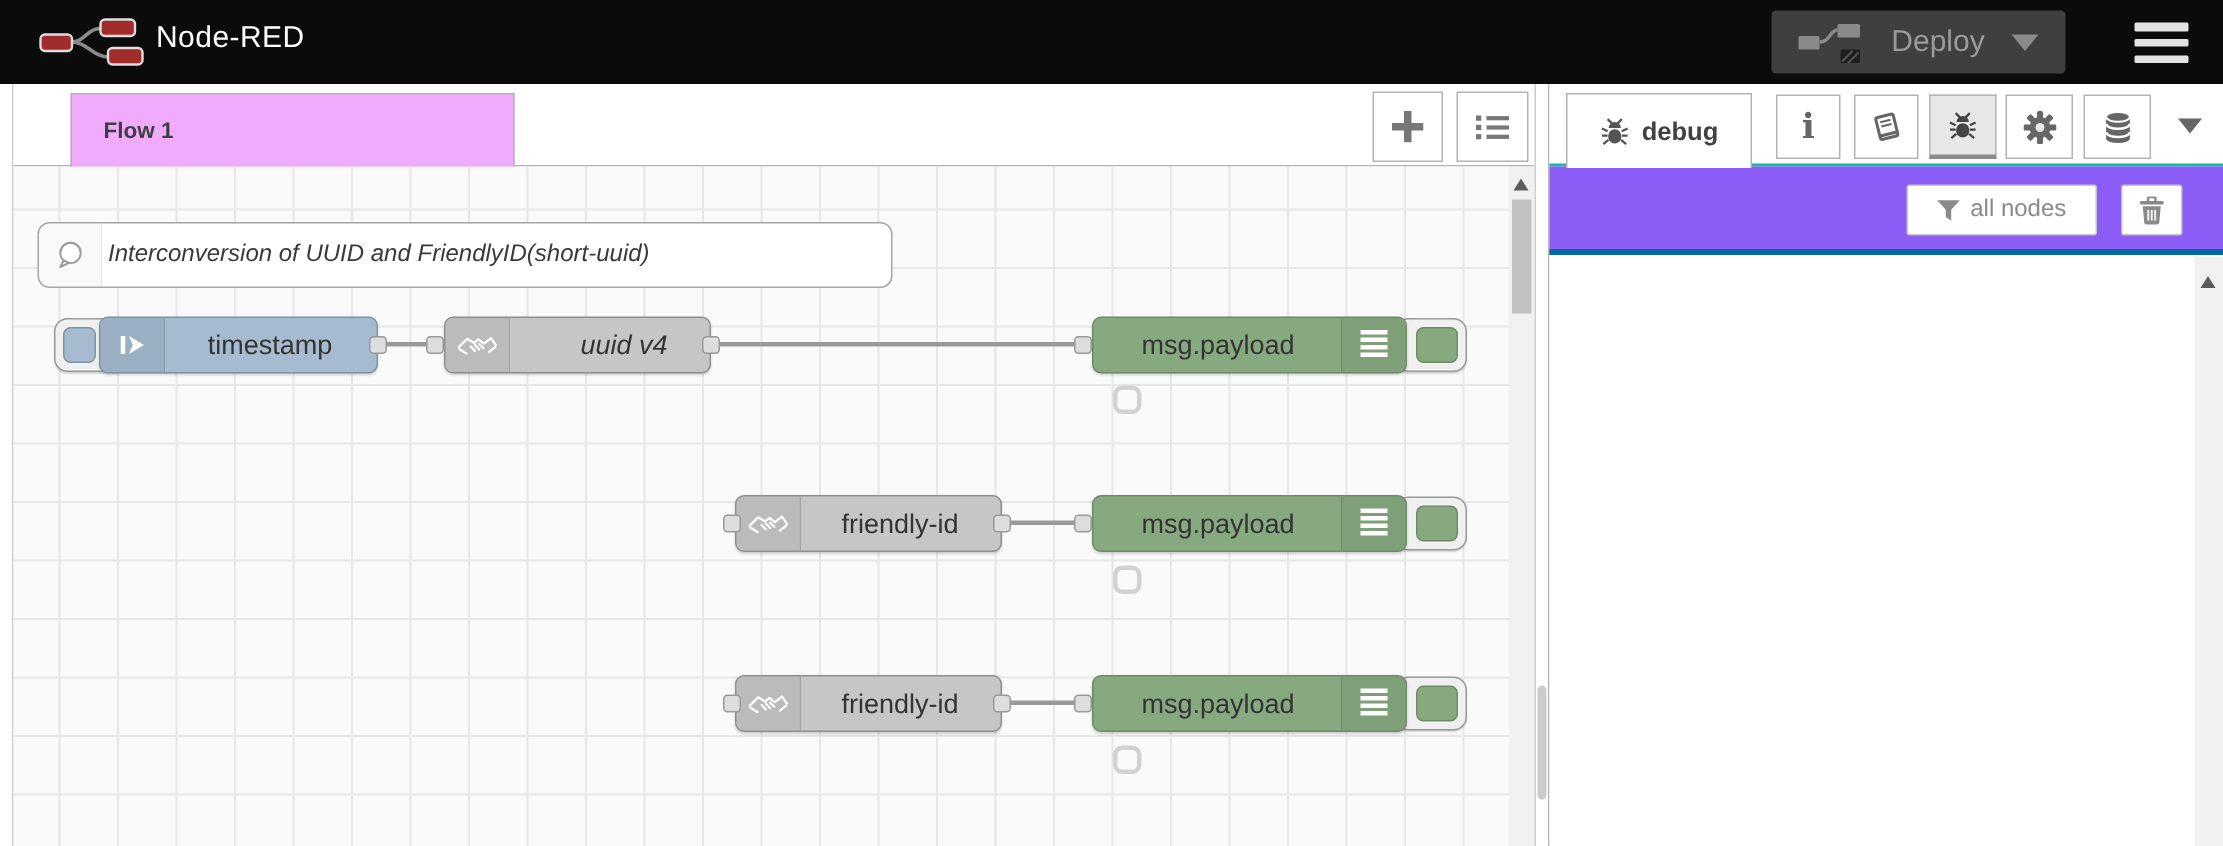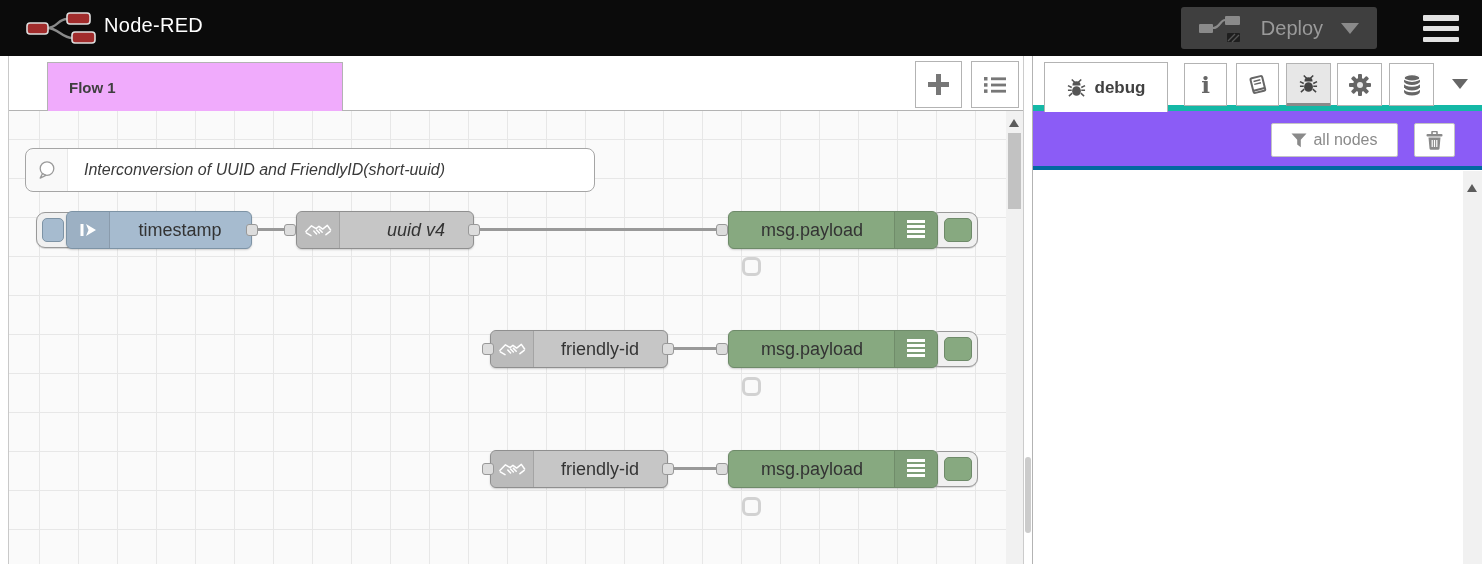--- a/index.html
+++ b/index.html
@@ -54,35 +54,35 @@
   .inner-debug{left:13px;top:5px;width:28px;height:24px;background:var(--debug,#87a980);border:1px solid #6e8a69;}
   .port{position:absolute;width:12px;height:12px;background:#ddd;border:1px solid #999;
       border-radius:3px;box-sizing:border-box;z-index:3;cursor:crosshair;}
   .wire{position:absolute;height:3px;background:var(--wire,#999);z-index:1;}
   .junction{position:absolute;width:19px;height:19px;border:3px solid #d2d2d2;border-radius:6px;
       box-sizing:border-box;background:transparent;}
   .comment-node{position:absolute;left:16px;top:37px;width:570px;height:44px;background:#fff;
       border:1px solid #a5a5a5;border-radius:8px;box-sizing:border-box;z-index:2;display:flex;align-items:center;}
   .comment-icon-cell{width:41px;align-self:stretch;display:flex;align-items:center;justify-content:center;
       background:rgba(0,0,0,.025);border-right:1px solid rgba(0,0,0,.07);border-radius:8px 0 0 8px;}
-  .comment-text{margin-left:16px;font-size:16px;font-style:italic;color:#3a3a3a;white-space:nowrap;}
+  .comment-text{margin-left:4px;font-size:16px;font-style:italic;color:#3a3a3a;white-space:nowrap;}
 
   
   .canvas-scrollbar{position:absolute;left:1006px;top:111px;width:17px;height:453px;background:#f1f1f1;}
   .sb-up{position:absolute;left:3px;top:8px;width:0;height:0;border-left:5.5px solid transparent;
       border-right:5.5px solid transparent;border-bottom:8px solid #5c5c5c;}
   .canvas-scrollbar .thumb{position:absolute;left:2px;top:22px;width:13px;height:76px;background:#c2c2c2;}
   .splitter{position:absolute;left:1023px;top:56px;width:9px;height:508px;background:#fff;
       border-left:1px solid #ccc;box-sizing:border-box;cursor:col-resize;}
   .splitter .handle{position:absolute;left:1px;top:401px;width:6px;height:76px;background:#ccc;border-radius:3px;}
 
   
   .sidebar{position:absolute;left:1032px;top:56px;width:450px;height:508px;background:#fff;
       border-left:1px solid #b3b3b3;box-sizing:border-box;}
-  .sb-tabrow{position:relative;height:55px;background:#fff;border-bottom:6px solid #14b8a6;box-sizing:border-box;}
+  .sb-tabrow{position:relative;height:55px;background:#fff;border-bottom:2px solid #14b8a6;box-sizing:border-box;}
   .sb-debug-tab{position:absolute;left:11px;top:6px;width:124px;height:50px;background:#fff;
       border:1px solid #b3b3b3;border-bottom:none;box-sizing:border-box;z-index:3;
       display:flex;align-items:center;justify-content:center;gap:9px;cursor:pointer;}
   .sb-debug-tab span{font-size:17px;font-weight:bold;color:#414141;}
   .sb-icon-tab{position:absolute;top:7px;height:43px;background:#fff;border:1px solid #b3b3b3;
       box-sizing:border-box;display:flex;align-items:center;justify-content:center;cursor:pointer;}
   .sb-icon-tab.selected{background:#e7e7e7;border-bottom:3px solid #8a8a8a;}
   .sb-caret{position:absolute;left:419px;top:23px;width:0;height:0;border-left:8.5px solid transparent;
       border-right:8.5px solid transparent;border-top:10px solid #666;cursor:pointer;}
   .sb-toolbar{position:relative;height:59px;background:#8b5cf6;border-bottom:4px solid #0369a1;box-sizing:border-box;}

